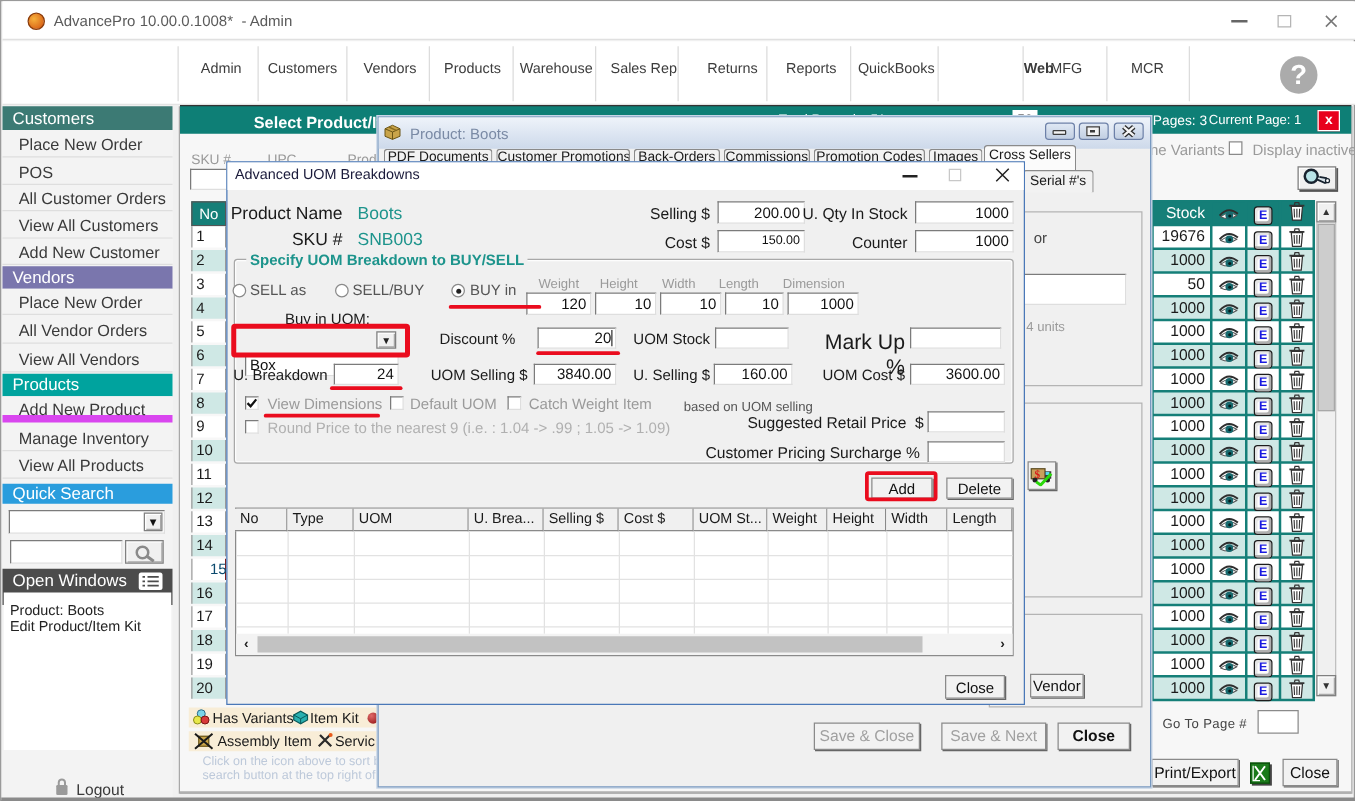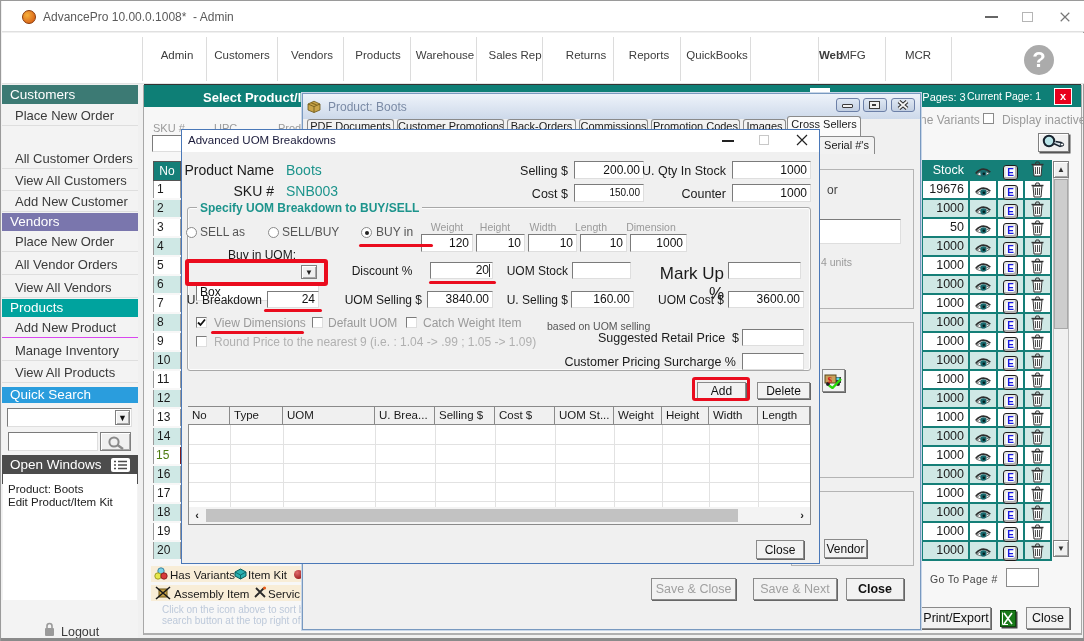--- a/index.html
+++ b/index.html
@@ -41,29 +41,30 @@
 <div class="ab" style="left:612px;top:36px;width:1px;height:44px;background:#dcdcdc;"></div>
 <div class="ab" style="left:679px;top:36px;width:1px;height:44px;background:#dcdcdc;"></div>
 <div class="ab" style="left:749px;top:36px;width:1px;height:44px;background:#dcdcdc;"></div>
 <div class="ab" style="left:817px;top:36px;width:1px;height:44px;background:#dcdcdc;"></div>
 <div class="ab" style="left:884px;top:36px;width:1px;height:44px;background:#dcdcdc;"></div>
 <div class="ab" style="left:950px;top:36px;width:1px;height:44px;background:#dcdcdc;"></div>
 <div class="ab" style="left:1023px;top:44px;width:30px;height:30px;border-radius:50%;background:#ababab;color:#fff;font-size:22px;font-weight:bold;text-align:center;line-height:30px;">?</div>
 <div class="ab" style="left:1px;top:84px;width:136px;height:556px;background:#f3f3f3;"></div>
 <div class="ab" style="left:1px;top:84px;width:136px;height:19px;background:#3c7a74;color:#fff;font-size:13.5px;line-height:19px;padding-left:8px;">Customers</div>
 <div class="ab" style="left:1px;top:104px;width:136px;height:21px;border-bottom:1px solid #dedede;background:#f3f3f3;color:#3a3a3a;font-size:13px;line-height:21px;padding-left:13px;">Place New Order</div>
+<div class="ab" style="left:1px;top:126px;width:136px;height:21px;border-bottom:1px solid #dedede;background:#f3f3f3;color:#3a3a3a;font-size:13px;line-height:21px;padding-left:13px;">POS</div>
 <div class="ab" style="left:1px;top:147px;width:136px;height:21px;border-bottom:1px solid #dedede;background:#f3f3f3;color:#3a3a3a;font-size:13px;line-height:21px;padding-left:13px;">All Customer Orders</div>
 <div class="ab" style="left:1px;top:169px;width:136px;height:21px;border-bottom:1px solid #dedede;background:#f3f3f3;color:#3a3a3a;font-size:13px;line-height:21px;padding-left:13px;">View All Customers</div>
 <div class="ab" style="left:1px;top:190px;width:136px;height:21px;border-bottom:1px solid #dedede;background:#f3f3f3;color:#3a3a3a;font-size:13px;line-height:21px;padding-left:13px;">Add New Customer</div>
 <div class="ab" style="left:1px;top:212px;width:136px;height:18px;background:#7a76ad;color:#fff;font-size:13.5px;line-height:18px;padding-left:8px;">Vendors</div>
 <div class="ab" style="left:1px;top:230px;width:136px;height:21px;border-bottom:1px solid #dedede;background:#f3f3f3;color:#3a3a3a;font-size:13px;line-height:21px;padding-left:13px;">Place New Order</div>
 <div class="ab" style="left:1px;top:253px;width:136px;height:21px;border-bottom:1px solid #dedede;background:#f3f3f3;color:#3a3a3a;font-size:13px;line-height:21px;padding-left:13px;">All Vendor Orders</div>
 <div class="ab" style="left:1px;top:276px;width:136px;height:21px;border-bottom:1px solid #dedede;background:#f3f3f3;color:#3a3a3a;font-size:13px;line-height:21px;padding-left:13px;">View All Vendors</div>
 <div class="ab" style="left:1px;top:298px;width:136px;height:18px;background:#00a39e;color:#fff;font-size:13.5px;line-height:18px;padding-left:8px;">Products</div>
-<div class="ab" style="left:1px;top:316px;width:136px;height:21px;border-bottom:1px solid #d946ef;background:#f3f3f3;color:#3a3a3a;font-size:13px;line-height:21px;padding-left:13px;">Add New Product</div>
+<div class="ab" style="left:1px;top:316px;width:136px;height:21px;border-bottom:6px solid #d946ef;background:#f3f3f3;color:#3a3a3a;font-size:13px;line-height:21px;padding-left:13px;">Add New Product</div>
 <div class="ab" style="left:1px;top:339px;width:136px;height:21px;border-bottom:1px solid #dedede;background:#f3f3f3;color:#3a3a3a;font-size:13px;line-height:21px;padding-left:13px;">Manage Inventory</div>
 <div class="ab" style="left:1px;top:361px;width:136px;height:21px;border-bottom:1px solid #dedede;background:#f3f3f3;color:#3a3a3a;font-size:13px;line-height:21px;padding-left:13px;">View All Products</div>
 <div class="ab" style="left:1px;top:386px;width:136px;height:16px;background:#2a9ddd;color:#fff;font-size:13.5px;line-height:16px;padding-left:8px;">Quick Search</div>
 <div class="ab sunken" style="left:6px;top:407px;width:125px;height:19px;"></div>
 <div class="ab btn" style="left:114px;top:409px;width:15px;height:15px;font-size:9px;line-height:14px;color:#111;">▼</div>
 <div class="ab sunken" style="left:7px;top:431px;width:90px;height:19px;"></div>
 <div class="ab btn" style="left:99px;top:431px;width:31px;height:19px;"><svg width="20" height="14" viewBox="0 0 20 14" style="margin-top:3px;">
         <circle cx="8" cy="6" r="4.6" fill="none" stroke="#8a8a8a" stroke-width="2"></circle>
         <path d="M11.5 9 L17 13" stroke="#8a8a8a" stroke-width="2.4"></path>
       </svg></div>
@@ -108,21 +109,21 @@
 <div class="ab" style="left:152px;top:256px;width:28px;height:17px;background:#ffffff;border-left:1px solid #9a9a9a;border-right:1px solid #9a9a9a;color:#1a1a1a;font-size:12px;line-height:17px;padding-left:3px;">5</div>
 <div class="ab" style="left:152px;top:275px;width:28px;height:17px;background:#cfe8e5;border-left:1px solid #9a9a9a;border-right:1px solid #9a9a9a;color:#1a1a1a;font-size:12px;line-height:17px;padding-left:3px;">6</div>
 <div class="ab" style="left:152px;top:294px;width:28px;height:17px;background:#ffffff;border-left:1px solid #9a9a9a;border-right:1px solid #9a9a9a;color:#1a1a1a;font-size:12px;line-height:17px;padding-left:3px;">7</div>
 <div class="ab" style="left:152px;top:313px;width:28px;height:17px;background:#cfe8e5;border-left:1px solid #9a9a9a;border-right:1px solid #9a9a9a;color:#1a1a1a;font-size:12px;line-height:17px;padding-left:3px;">8</div>
 <div class="ab" style="left:152px;top:332px;width:28px;height:17px;background:#ffffff;border-left:1px solid #9a9a9a;border-right:1px solid #9a9a9a;color:#1a1a1a;font-size:12px;line-height:17px;padding-left:3px;">9</div>
 <div class="ab" style="left:152px;top:351px;width:28px;height:17px;background:#cfe8e5;border-left:1px solid #9a9a9a;border-right:1px solid #9a9a9a;color:#1a1a1a;font-size:12px;line-height:17px;padding-left:3px;">10</div>
 <div class="ab" style="left:152px;top:370px;width:28px;height:17px;background:#ffffff;border-left:1px solid #9a9a9a;border-right:1px solid #9a9a9a;color:#1a1a1a;font-size:12px;line-height:17px;padding-left:3px;">11</div>
 <div class="ab" style="left:152px;top:389px;width:28px;height:17px;background:#cfe8e5;border-left:1px solid #9a9a9a;border-right:1px solid #9a9a9a;color:#1a1a1a;font-size:12px;line-height:17px;padding-left:3px;">12</div>
 <div class="ab" style="left:152px;top:408px;width:28px;height:17px;background:#ffffff;border-left:1px solid #9a9a9a;border-right:1px solid #9a9a9a;color:#1a1a1a;font-size:12px;line-height:17px;padding-left:3px;">13</div>
 <div class="ab" style="left:152px;top:427px;width:28px;height:17px;background:#cfe8e5;border-left:1px solid #9a9a9a;border-right:1px solid #9a9a9a;color:#1a1a1a;font-size:12px;line-height:17px;padding-left:3px;">14</div>
-<div class="ab" style="left:152px;top:446px;width:28px;height:17px;background:#ffffff;border-left:1px solid #9a9a9a;border-right:1px solid #7f1d1d;color:#4d7c0f;font-size:12px;line-height:17px;padding-left:2px;">15</div>
+<div class="ab" style="left:152px;top:446px;width:28px;height:17px;background:#ffffff;border-left:1px solid #9a9a9a;border-right:1px solid #7f1d1d;color:#0c4a6e;font-size:12px;line-height:17px;padding-left:14px;">15</div>
 <div class="ab" style="left:152px;top:465px;width:28px;height:17px;background:#cfe8e5;border-left:1px solid #9a9a9a;border-right:1px solid #9a9a9a;color:#1a1a1a;font-size:12px;line-height:17px;padding-left:3px;">16</div>
 <div class="ab" style="left:152px;top:484px;width:28px;height:17px;background:#ffffff;border-left:1px solid #9a9a9a;border-right:1px solid #9a9a9a;color:#1a1a1a;font-size:12px;line-height:17px;padding-left:3px;">17</div>
 <div class="ab" style="left:152px;top:503px;width:28px;height:17px;background:#cfe8e5;border-left:1px solid #9a9a9a;border-right:1px solid #9a9a9a;color:#1a1a1a;font-size:12px;line-height:17px;padding-left:3px;">18</div>
 <div class="ab" style="left:152px;top:522px;width:28px;height:17px;background:#ffffff;border-left:1px solid #9a9a9a;border-right:1px solid #9a9a9a;color:#1a1a1a;font-size:12px;line-height:17px;padding-left:3px;">19</div>
 <div class="ab" style="left:152px;top:541px;width:28px;height:17px;background:#cfe8e5;border-left:1px solid #9a9a9a;border-right:1px solid #9a9a9a;color:#1a1a1a;font-size:12px;line-height:17px;padding-left:3px;">20</div>
 <div class="ab" style="left:920px;top:159px;width:131px;height:401px;background:#157f78;"></div>
 <div class="ab" style="left:922px;top:161px;width:45px;height:17px;background:#157f78;color:#fff;font-size:12.5px;text-align:right;line-height:17px;padding-right:4px;">Stock</div>
 <div class="ab" style="left:969px;top:161px;width:26px;height:17px;background:#157f78;text-align:center;padding-top:2px;"><svg width="20" height="11" viewBox="0 0 21 12">
         <path d="M2.5 7 Q10 -1.5 18.5 5.5" fill="none" stroke="#2e2e2e" stroke-width="1.7"></path>
         <path d="M3.5 8 Q10.5 2.5 17.5 7 Q11 11.8 3.5 8 Z" fill="#ffffff" stroke="#555" stroke-width="0.9"></path>

